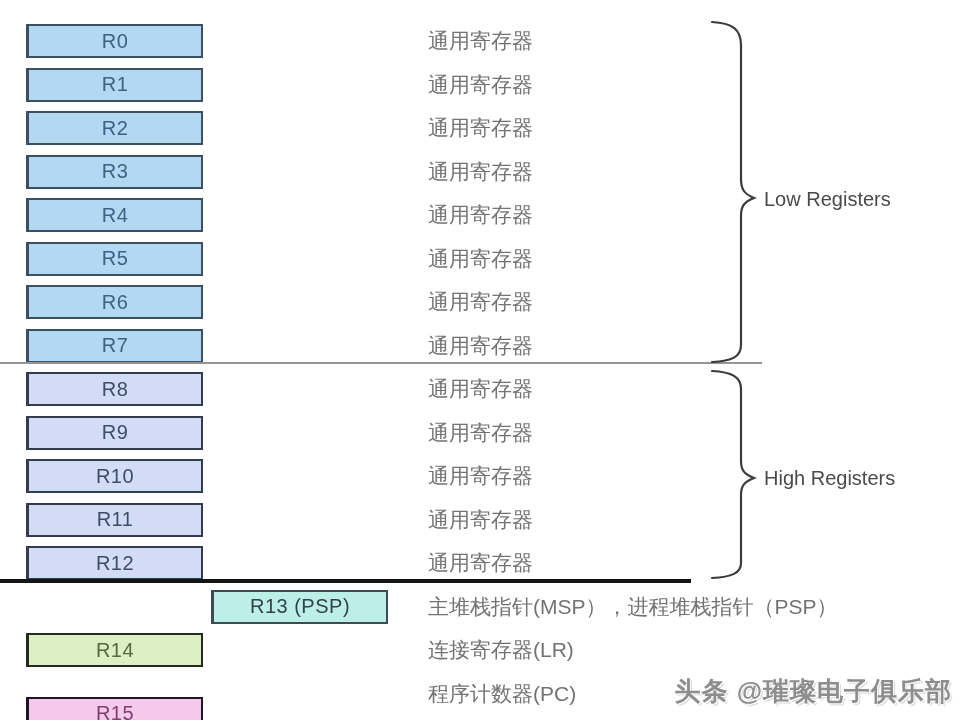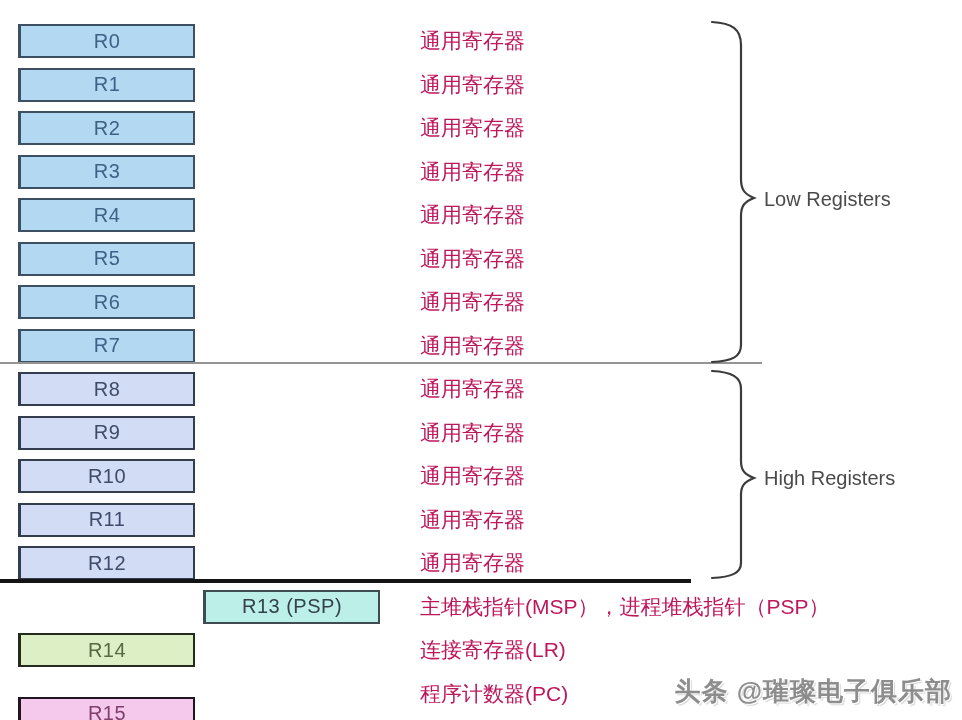--- a/index.html
+++ b/index.html
@@ -3,33 +3,33 @@
 <meta charset="utf-8">
 <style>
   html,body{margin:0;padding:0;background:#ffffff;}
   .canvas{
     position:relative;
     width:962px;height:720px;
     background:#ffffff;
     overflow:hidden;
     font-family:"Liberation Sans", sans-serif;
   }
-  .row{position:absolute;left:0;height:34px;width:872px;}
+  .row{position:absolute;left:8px;height:34px;width:872px;}
   .reg-box{
     position:absolute;top:0;height:34px;width:177px;
     box-sizing:border-box;
     border:2px solid #333;
     border-left-width:3px;
     display:flex;align-items:center;justify-content:center;
     font-size:20px;
     letter-spacing:0.5px;
   }
   .reg-desc{
     position:absolute;left:420px;top:0;height:34px;
-    line-height:34px;font-size:21px;color:#be185d;
+    line-height:34px;font-size:21px;color:#737373;
     white-space:nowrap;font-weight:500;
   }
   .sep{position:absolute;}
   .sep.thin{top:362px;left:0;width:762px;height:2px;background:#949494;}
   .sep.thick{top:579px;left:0;width:691px;height:4px;background:#141414;}
   .braces{position:absolute;left:705px;top:15px;width:70px;height:575px;}
   .braces path{fill:none;stroke:#3b3b3b;stroke-width:2.2;stroke-linecap:round;}
   .group-label{
     position:absolute;left:764px;
     font-size:20px;color:#4a4a4a;line-height:24px;

